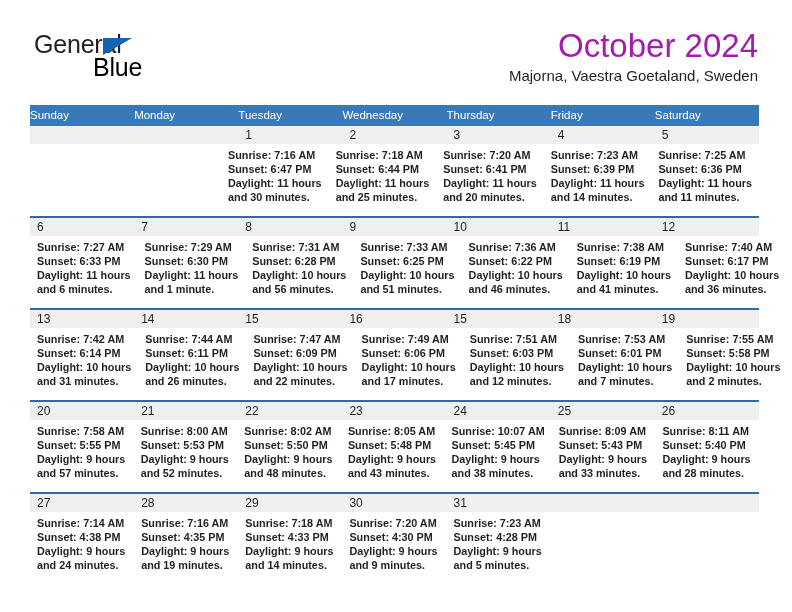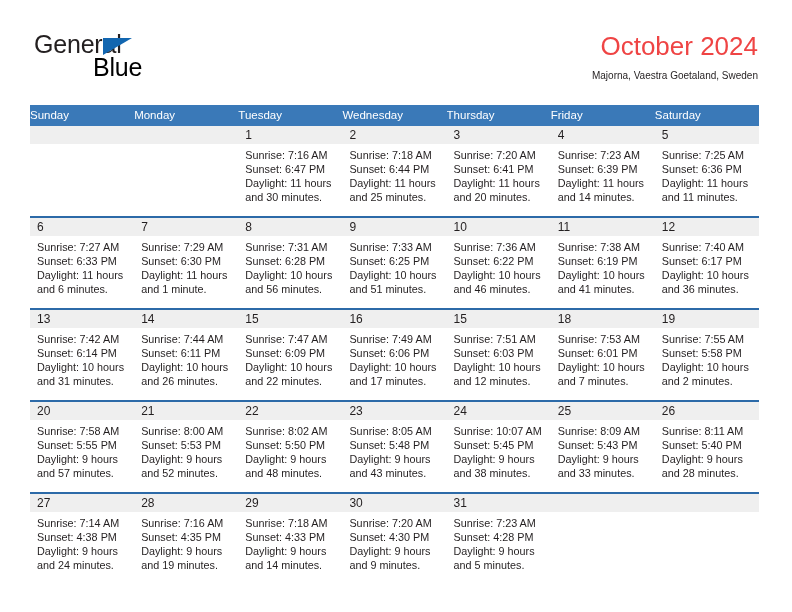--- a/index.html
+++ b/index.html
@@ -64,27 +64,27 @@
     font-family: "Liberation Sans", sans-serif;
   }
 
   .title-block {
     position: absolute;
     right: 0;
     top: 0;
     text-align: right;
   }
   .cal-title {
-    font-size: 26px;
-    color: #ef4444;
+    font-size: 33px;
+    color: #a21caf;
     line-height: 32px;
     white-space: nowrap;
   }
   .cal-subtitle {
-    font-size: 10px;
+    font-size: 15px;
     color: #231f20;
     line-height: 20px;
     margin-top: 4px;
     white-space: nowrap;
   }
 
   
   .calendar {
     position: absolute;
     left: 30px;
@@ -113,20 +113,21 @@
     border-top: none;
   }
   .week-numbers {
     display: flex;
     background: #efefef;
     height: 18px;
   }
   .week-body {
     display: flex;
     height: 72px;
+    font-weight: bold;
   }
   .daynum {
     flex: 1 1 0;
     font-size: 12px;
     line-height: 18px;
     padding-left: 7px;
     box-sizing: border-box;
     color: #231f20;
   }
   .daycell {

